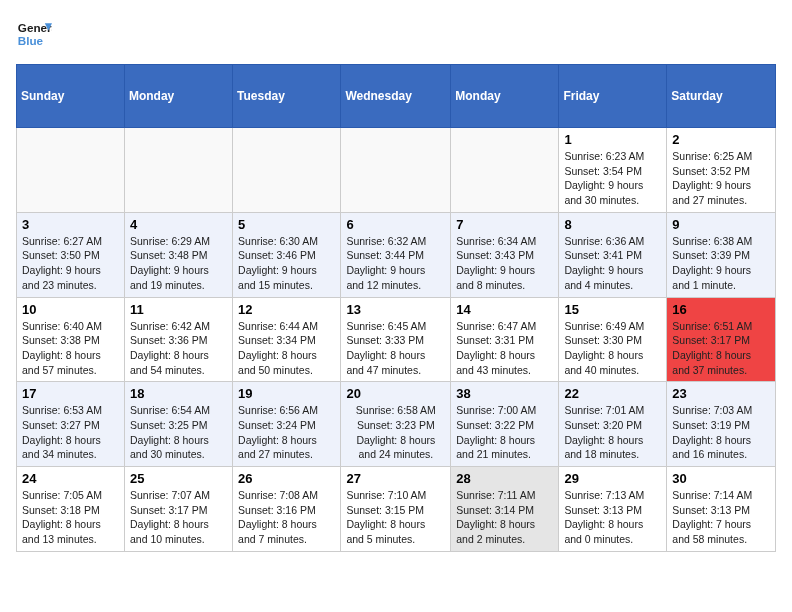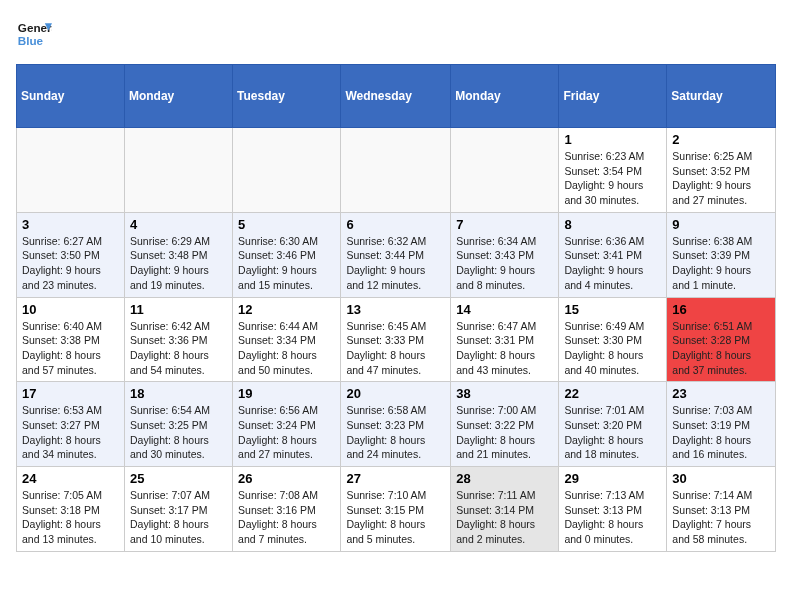--- a/index.html
+++ b/index.html
@@ -203,21 +203,21 @@
         </td>
         <td style="background: rgb(255, 255, 255);">
           <span class="day-num">15</span>
           <div class="day-detail" style="white-space: pre-line;">Sunrise: 6:49 AM
 Sunset: 3:30 PM
 Daylight: 8 hours and 40 minutes.</div>
         </td>
         <td style="background: #ef4444;">
           <span class="day-num">16</span>
           <div class="day-detail" style="white-space: pre-line;">Sunrise: 6:51 AM
-Sunset: 3:28 PM
+Sunset: 3:17 PM
 Daylight: 8 hours and 37 minutes.</div>
         </td>
       </tr>
       <tr>
         <td style="background: rgb(238, 242, 251);">
           <span class="day-num">17</span>
           <div class="day-detail" style="white-space: pre-line;">Sunrise: 6:53 AM
 Sunset: 3:27 PM
 Daylight: 8 hours and 34 minutes.</div>
         </td>
@@ -228,21 +228,21 @@
 Daylight: 8 hours and 30 minutes.</div>
         </td>
         <td style="background: rgb(238, 242, 251);">
           <span class="day-num">19</span>
           <div class="day-detail" style="white-space: pre-line;">Sunrise: 6:56 AM
 Sunset: 3:24 PM
 Daylight: 8 hours and 27 minutes.</div>
         </td>
         <td style="background: rgb(238, 242, 251);">
           <span class="day-num">20</span>
-          <div class="day-detail" style="white-space: pre-line;">Sunrise: 6:58 AM
+          <div class="day-detail" style="white-space: pre-line; text-align: center;">Sunrise: 6:58 AM
 Sunset: 3:23 PM
 Daylight: 8 hours and 24 minutes.</div>
         </td>
         <td style="background: rgb(238, 242, 251);">
           <span class="day-num">38</span>
           <div class="day-detail" style="white-space: pre-line;">Sunrise: 7:00 AM
 Sunset: 3:22 PM
 Daylight: 8 hours and 21 minutes.</div>
         </td>
         <td style="background: rgb(238, 242, 251);">

